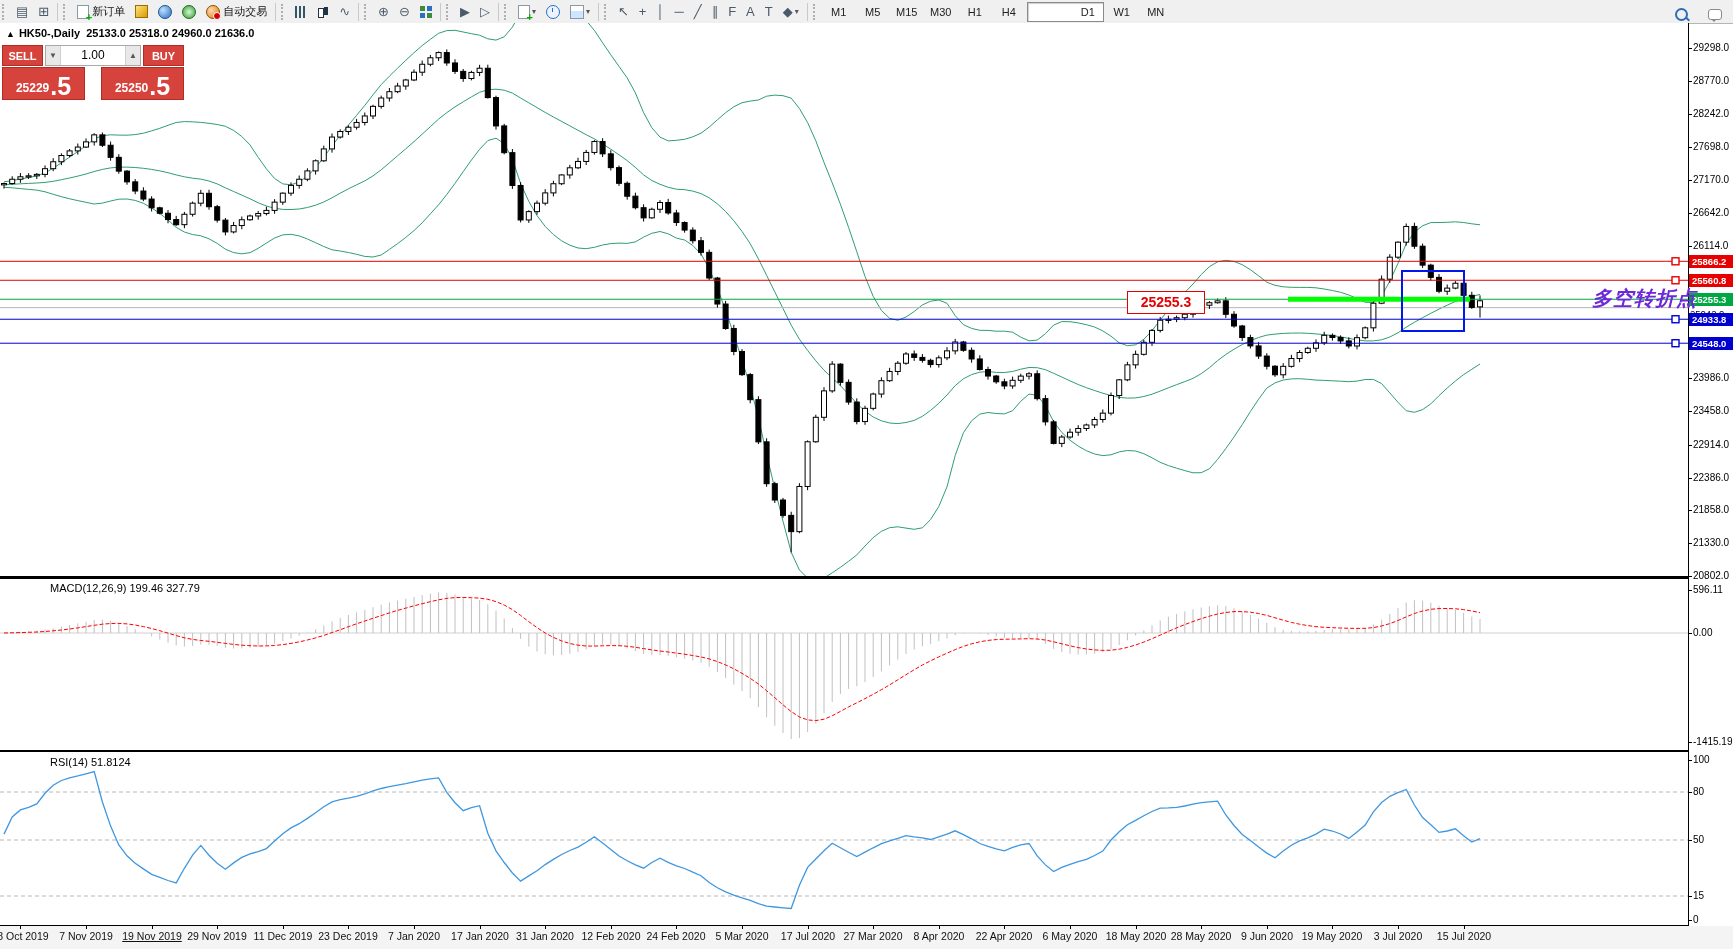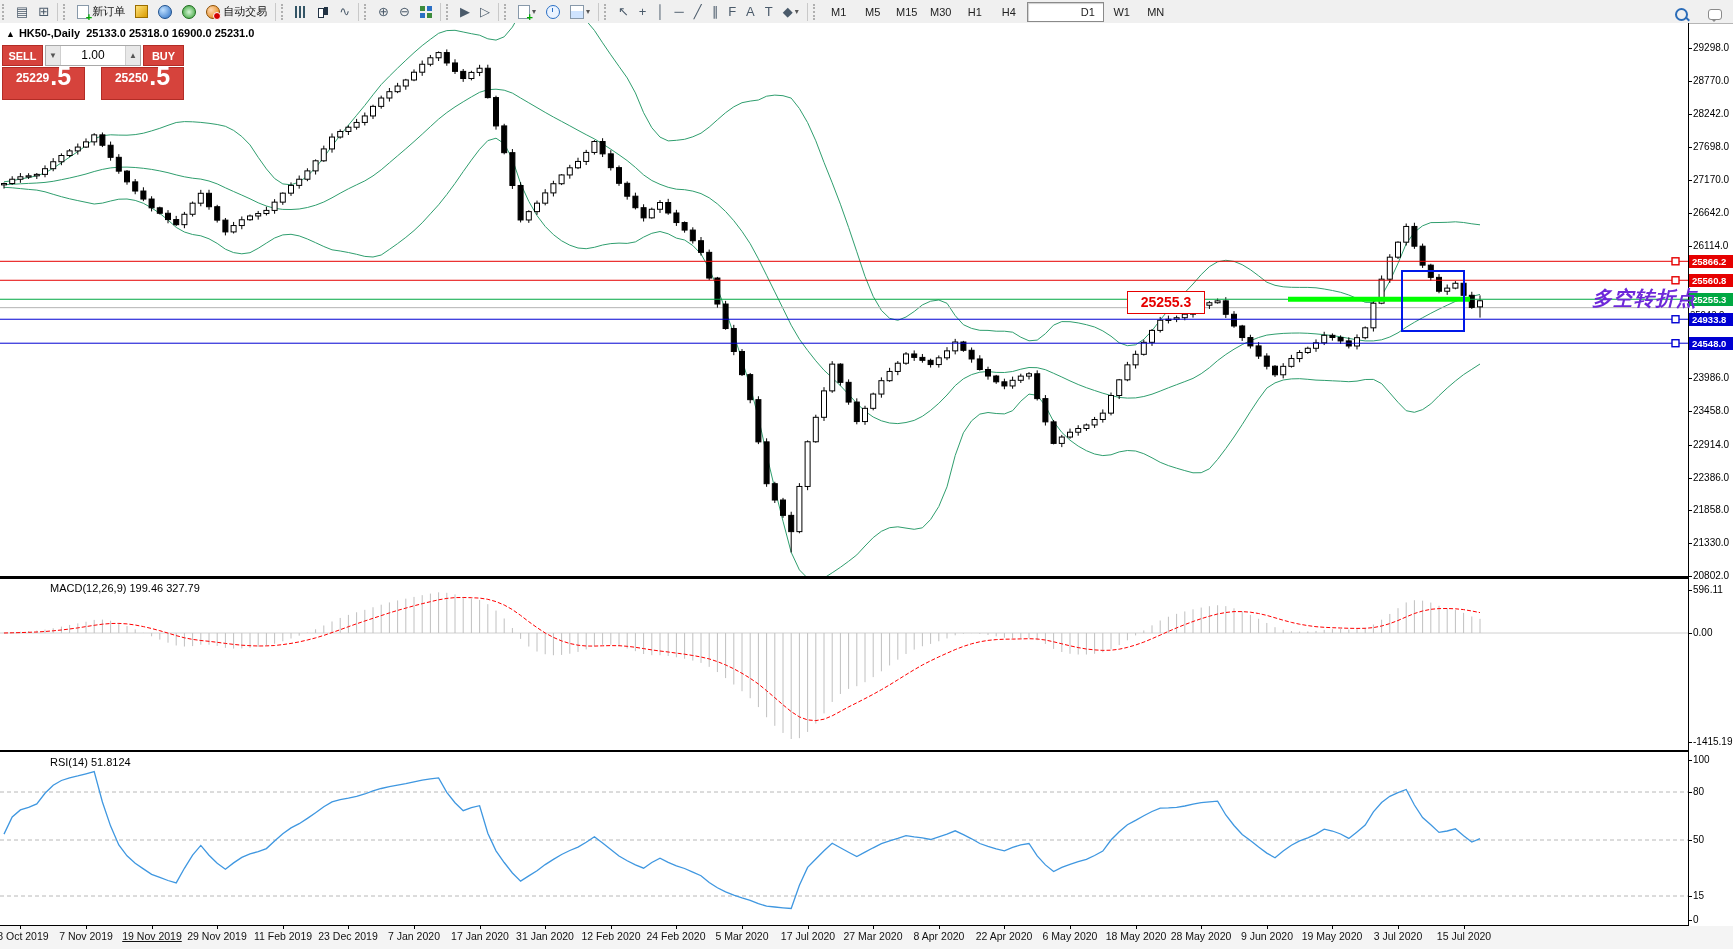--- a/index.html
+++ b/index.html
@@ -48,21 +48,21 @@
   #sym-line{position:absolute;left:6px;top:27px;font-size:11px;font-weight:bold;color:#000;white-space:nowrap;z-index:5;}
   #sym-line .tri{font-size:9px;margin-right:4px;}
   #oneclick{position:absolute;left:2px;top:45px;width:182px;z-index:6;font-weight:bold;}
   #oc-row1{display:flex;height:21px;}
   .oc-btn{width:39px;background:#d6433c;color:#fff;font-size:11px;text-align:center;line-height:21px;border:1px solid #b22c26;}
   #oc-spin{flex:1;display:flex;background:#fff;border:1px solid #a9a9a9;margin:0 2px;}
   .spin-btn{width:14px;background:#e8e8e8;color:#555;font-size:8px;text-align:center;line-height:19px;border-right:1px solid #cfcfcf;}
   .spin-btn.up{border-left:1px solid #cfcfcf;border-right:none;}
   #oc-vol{flex:1;font-size:12px;color:#000;text-align:center;line-height:19px;font-weight:normal;}
   #oc-row2{display:flex;height:33px;margin-top:1px;}
-  .oc-price{width:89px;background:#d6433c;border:1px solid #b22c26;color:#fff;display:flex;align-items:flex-end;justify-content:center;padding-bottom:11px;}
+  .oc-price{width:89px;background:#d6433c;border:1px solid #b22c26;color:#fff;display:flex;align-items:flex-end;justify-content:center;padding-bottom:1px;}
   .oc-price + .oc-price{margin-left:16px;}
   .oc-int{font-size:12px;line-height:20px;}
   .oc-big{font-size:25px;line-height:24px;margin-left:1px;}
   
   .ytick{position:absolute;left:1693px;width:44px;font-size:10px;color:#000;line-height:12px;}
   .tickdash{position:absolute;left:1688px;width:4px;height:1px;background:#000;}
   .plabel{position:absolute;left:1689px;width:45px;height:13px;font-size:9.5px;font-weight:bold;color:#fff;text-align:left;padding-left:3px;line-height:13px;z-index:3;}
   #hidden-label{position:absolute;left:1690px;width:43px;height:13px;background:#fff;color:#000;font-size:9.5px;line-height:13px;z-index:2;}
   .date-label{position:absolute;top:930px;font-size:10.5px;color:#111;white-space:nowrap;transform:translateX(-50%);}
   .dtick{position:absolute;top:926px;width:1px;height:3px;background:#000;}
@@ -772,21 +772,21 @@
         <line x1="0" y1="40" x2="1688" y2="40" stroke="#b8b8b8" stroke-width="1" stroke-dasharray="4 3"></line>
         <line x1="0" y1="88" x2="1688" y2="88" stroke="#b8b8b8" stroke-width="1" stroke-dasharray="4 3"></line>
         <line x1="0" y1="144" x2="1688" y2="144" stroke="#b8b8b8" stroke-width="1" stroke-dasharray="4 3"></line>
         <polyline points="4.0,82.1 12.2,65.0 20.4,57.9 28.6,55.4 36.8,51.9 45.0,41.3 53.2,33.3 61.4,28.5 69.6,25.8 77.8,23.9 86.0,21.8 94.2,19.6 102.4,50.0 110.6,74.1 118.8,93.0 127.0,103.8 135.2,111.3 143.4,116.9 151.6,122.3 159.8,125.3 168.0,128.5 176.2,130.9 184.4,116.3 192.6,103.2 200.8,93.4 209.0,103.2 217.2,111.2 225.4,117.2 233.6,110.9 241.8,105.4 250.0,101.9 258.2,99.6 266.4,96.6 274.6,89.0 282.8,81.7 291.0,75.9 299.2,71.7 307.4,66.4 315.6,60.7 323.8,54.8 332.0,49.9 340.2,47.7 348.4,46.1 356.6,44.3 364.8,42.0 373.0,38.9 381.2,36.5 389.4,34.7 397.6,33.2 405.8,31.7 414.0,29.9 422.2,28.2 430.4,26.9 438.6,25.9 446.8,40.3 455.0,50.7 463.2,58.7 471.4,55.7 479.6,53.7 487.8,81.3 496.0,98.8 504.2,110.5 512.4,121.0 520.6,129.1 528.8,123.9 537.0,118.7 545.2,112.6 553.4,107.4 561.6,102.5 569.8,98.5 578.0,95.1 586.2,90.3 594.4,84.8 602.6,91.0 610.8,97.4 619.0,104.0 627.2,108.8 635.4,112.8 643.6,116.2 651.8,110.5 660.0,106.2 668.2,110.3 676.4,113.8 684.6,116.5 692.8,120.1 701.0,123.7 709.2,130.5 717.4,135.8 725.6,139.9 733.8,143.1 742.0,145.8 750.2,148.3 758.4,151.7 766.6,154.2 774.8,155.0 783.0,155.8 791.2,156.5 799.4,133.3 807.6,115.4 815.8,107.0 824.0,98.8 832.2,91.3 840.4,95.7 848.6,100.2 856.8,104.5 865.0,100.2 873.2,95.8 881.4,91.7 889.6,88.9 897.8,86.4 906.0,83.6 914.2,84.8 922.4,85.8 930.6,87.5 938.8,84.9 947.0,82.2 955.2,78.8 963.4,82.7 971.6,86.8 979.8,91.5 988.0,94.4 996.2,96.9 1004.4,98.8 1012.6,95.4 1020.8,92.9 1029.0,91.5 1037.2,103.9 1045.4,112.9 1053.6,119.6 1061.8,115.4 1070.0,112.3 1078.2,109.7 1086.4,107.3 1094.6,103.5 1102.8,99.1 1111.0,88.0 1119.2,79.7 1127.4,72.8 1135.6,68.4 1143.8,63.7 1152.0,59.5 1160.2,56.1 1168.4,55.8 1176.6,55.3 1184.8,54.0 1193.0,52.2 1201.2,50.7 1209.4,49.8 1217.6,49.1 1225.8,63.0 1234.0,73.5 1242.2,82.5 1250.4,88.5 1258.6,95.1 1266.8,101.1 1275.0,105.7 1283.2,99.0 1291.4,93.2 1299.6,88.9 1307.8,85.9 1316.0,82.1 1324.2,77.1 1332.4,79.0 1340.6,82.0 1348.8,86.4 1357.0,79.9 1365.2,73.1 1373.4,59.8 1381.6,50.6 1389.8,44.3 1398.0,40.7 1406.2,37.5 1414.4,53.0 1422.6,65.6 1430.8,72.8 1439.0,80.4 1447.2,79.0 1455.4,76.8 1463.6,83.7 1471.8,90.1 1480.0,86.6 " fill="none" stroke="#3f97e0" stroke-width="1.3"></polyline>
       </svg>
   </div>
   <div id="vaxis-line"></div>
   <div id="date-axis"></div>
 
   <div id="sym-line">
-    <span class="tri">▲</span><span>HK50-,Daily</span>&nbsp;&nbsp;<span>25133.0 25318.0 16900.0 25231.0</span>
+    <span class="tri">▲</span><span>HK50-,Daily</span>&nbsp;&nbsp;<span>25133.0 25318.0 24960.0 21636.0</span>
   </div>
 
   <div id="oneclick">
     <div id="oc-row1">
       <div class="oc-btn">SELL</div>
       <div id="oc-spin">
         <div class="spin-btn">▼</div>
         <div id="oc-vol">1.00</div>
         <div class="spin-btn up">▲</div>
       </div>
@@ -845,21 +845,21 @@
     <div class="plabel" style="top: 337px; background: rgb(0, 0, 210);">24548.0</div>
     <div class="dtick" style="left: 20px;"></div>
     <div class="date-label" style="left: 20px;">28 Oct 2019</div>
     <div class="dtick" style="left: 86px;"></div>
     <div class="date-label" style="left: 86px;">7 Nov 2019</div>
     <div class="dtick" style="left: 152px;"></div>
     <div class="date-label" style="left: 152px; text-decoration: underline;">19 Nov 2019</div>
     <div class="dtick" style="left: 217px;"></div>
     <div class="date-label" style="left: 217px;">29 Nov 2019</div>
     <div class="dtick" style="left: 283px;"></div>
-    <div class="date-label" style="left: 283px;">11 Feb 2019</div>
+    <div class="date-label" style="left: 283px;">11 Dec 2019</div>
     <div class="dtick" style="left: 348px;"></div>
     <div class="date-label" style="left: 348px;">23 Dec 2019</div>
     <div class="dtick" style="left: 414px;"></div>
     <div class="date-label" style="left: 414px;">7 Jan 2020</div>
     <div class="dtick" style="left: 480px;"></div>
     <div class="date-label" style="left: 480px;">17 Jan 2020</div>
     <div class="dtick" style="left: 545px;"></div>
     <div class="date-label" style="left: 545px;">31 Jan 2020</div>
     <div class="dtick" style="left: 611px;"></div>
     <div class="date-label" style="left: 611px;">12 Feb 2020</div>

